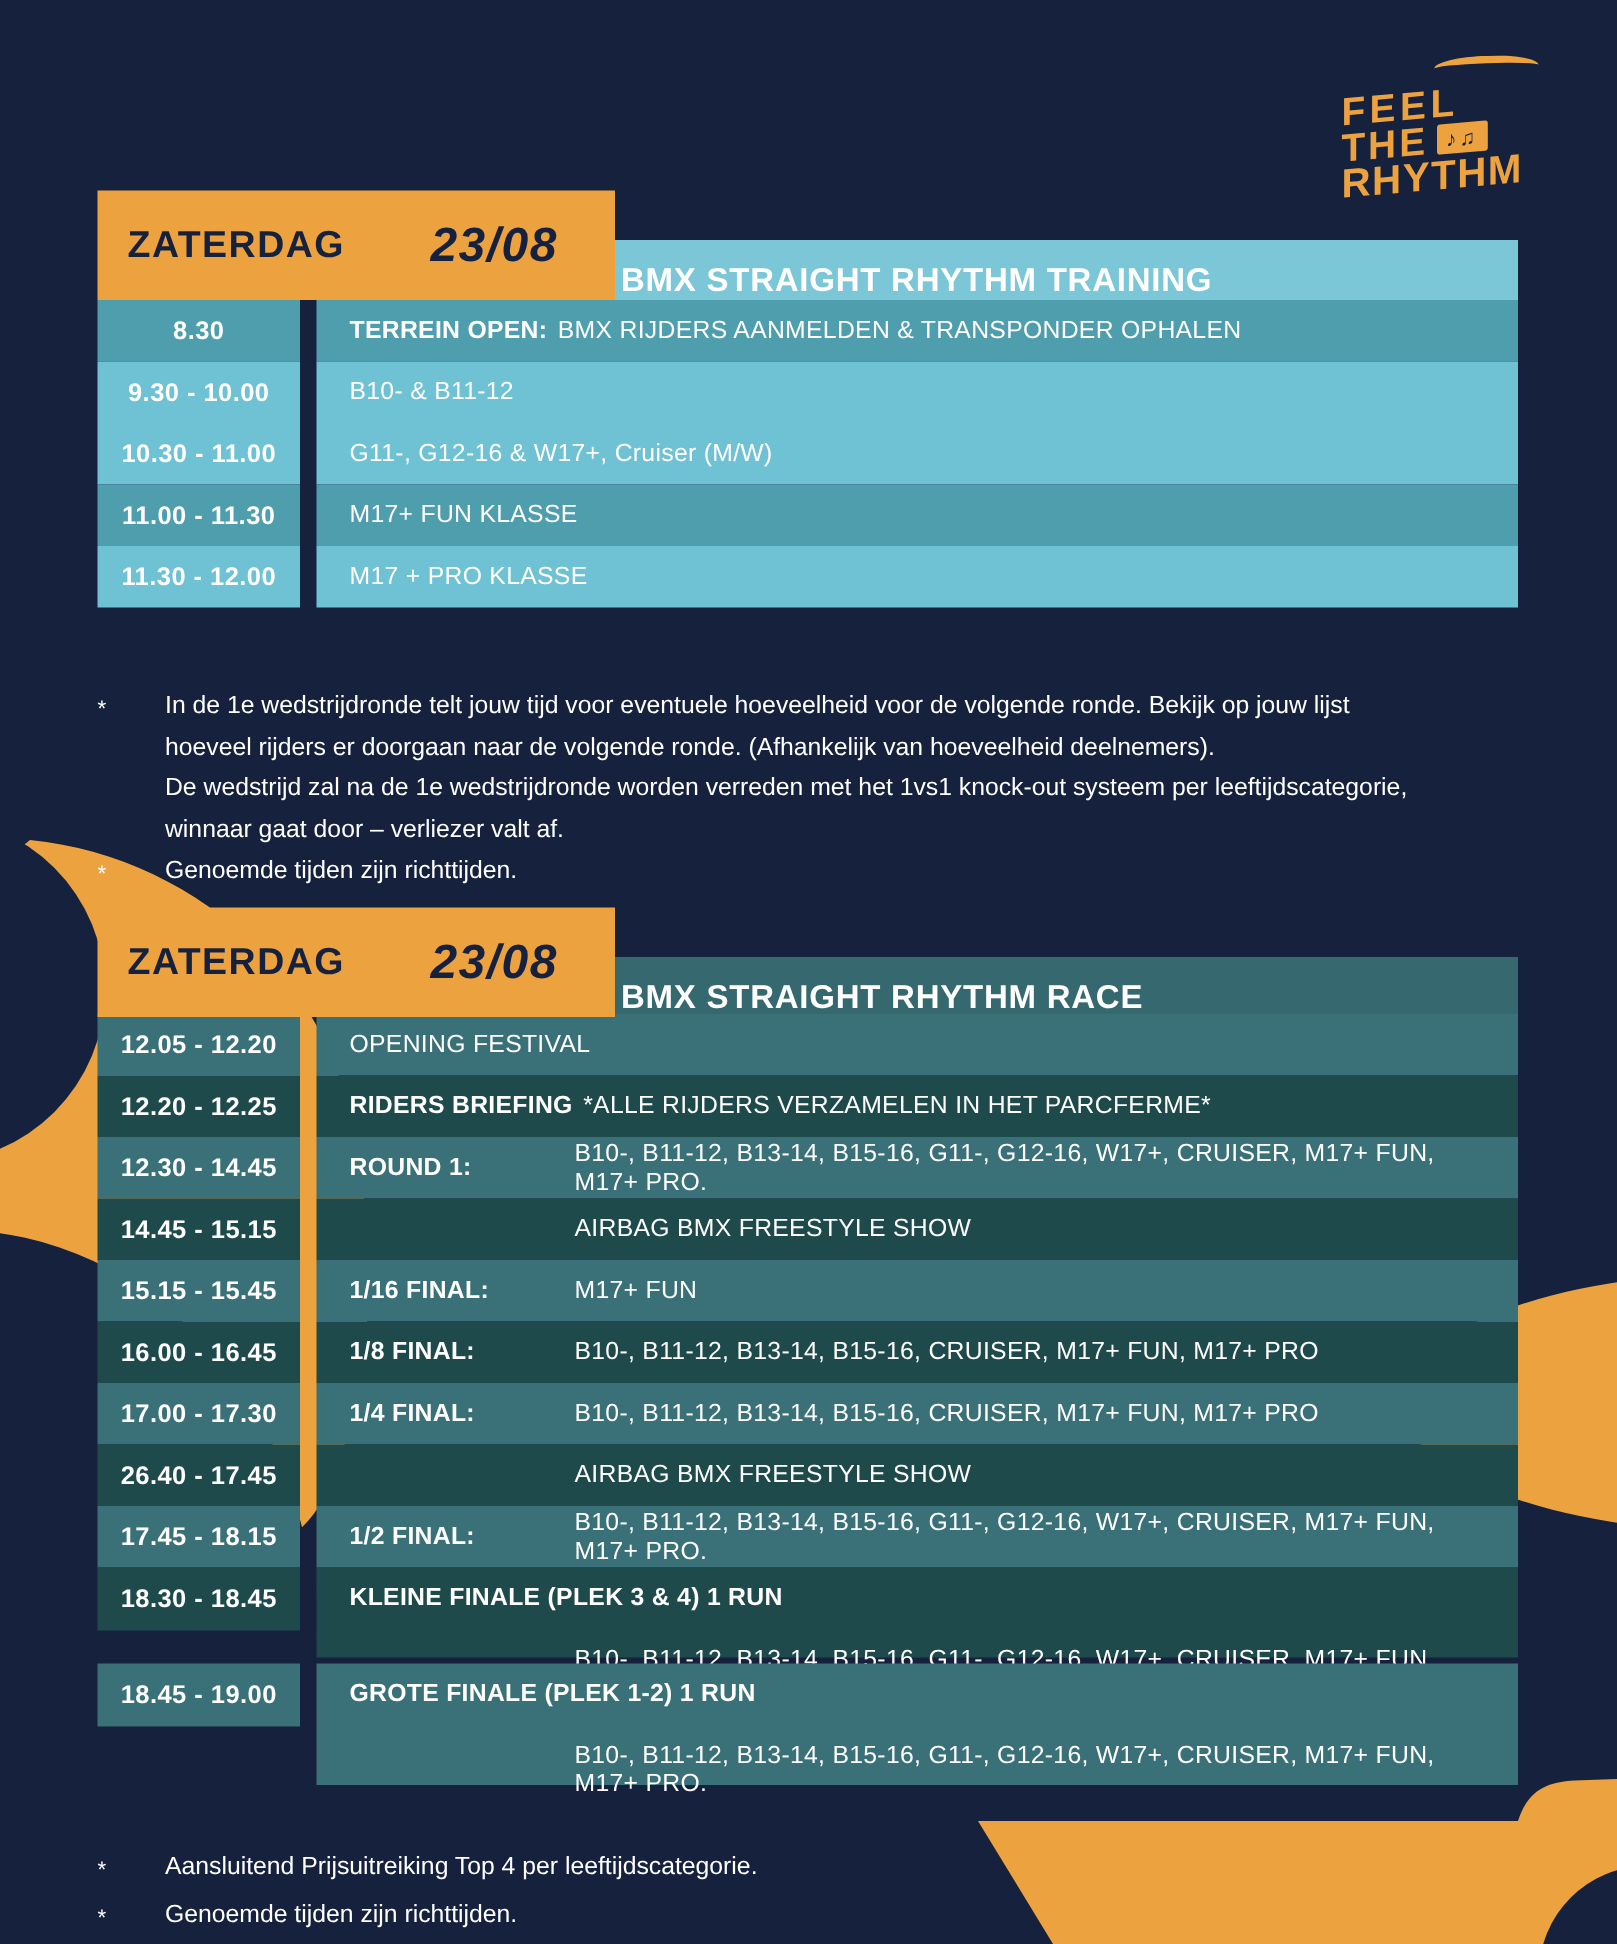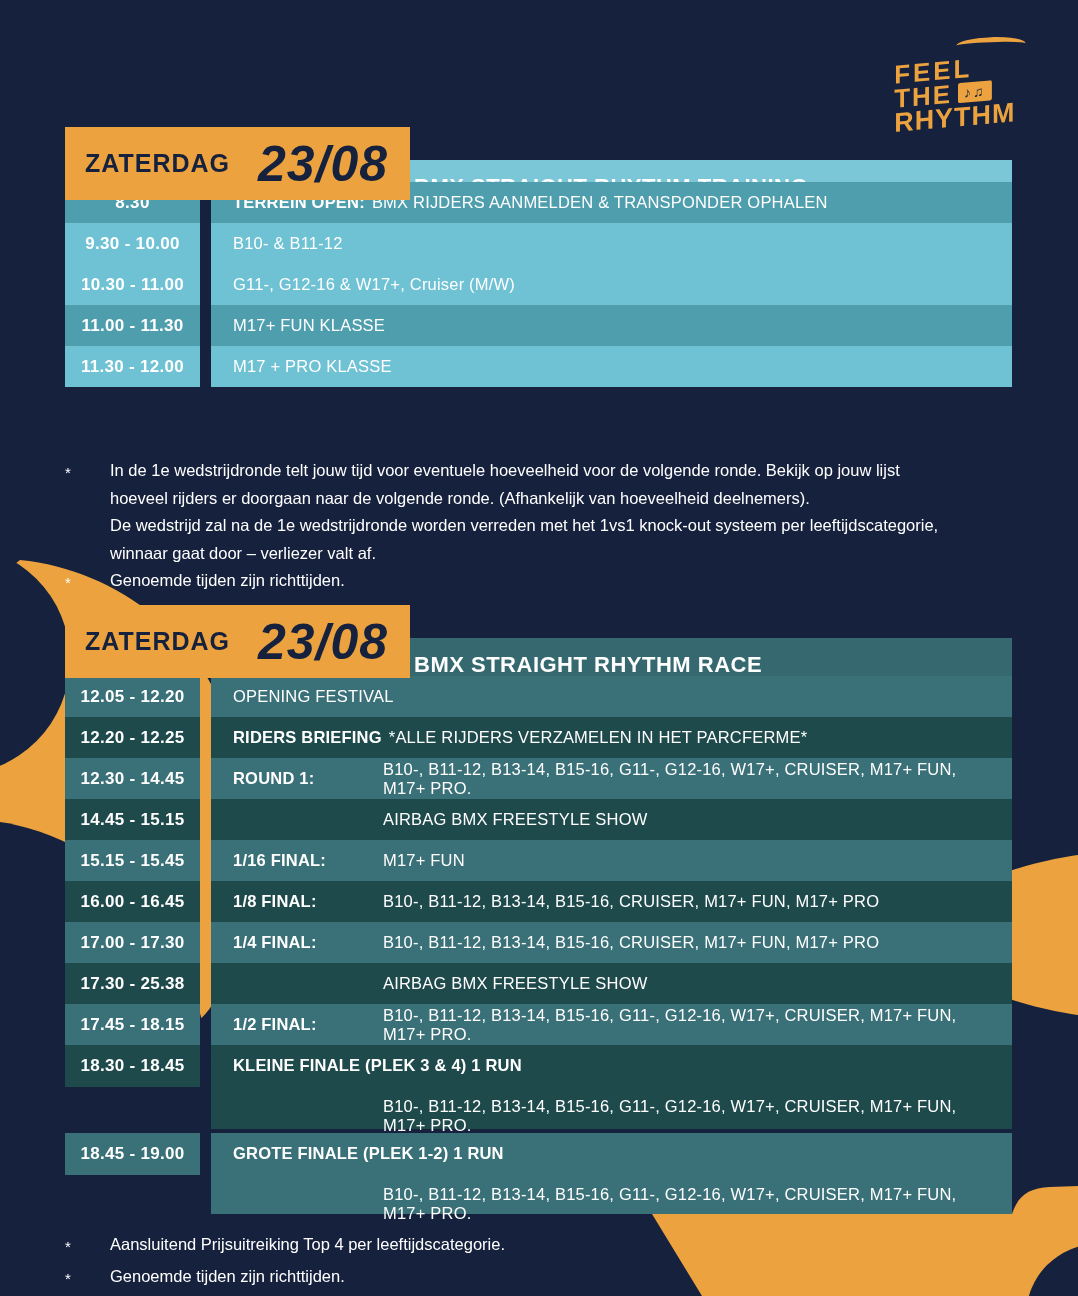--- a/index.html
+++ b/index.html
@@ -19,46 +19,46 @@
   .logo .l3{font-size:27px;letter-spacing:1px;}
   .logo .chip{display:inline-block;background:#ECA33F;color:#16213D;font-size:14px;
               line-height:18px;padding:1px 6px;margin-left:6px;border-radius:2px;letter-spacing:2px;}
   .logo .swoosh{width:70px;height:10px;border-top:5px solid #ECA33F;border-radius:100%/100% 100% 0 0;
                 margin:0 0 2px 62px;transform:rotate(3deg);}
 
   
   .section{position:absolute;left:65px;width:947px;}
   .orange-block{position:absolute;left:0;top:0;width:345px;height:73px;background:#ECA33F;
                 display:flex;align-items:center;justify-content:space-between;
-                padding:0 22px 0 20px;box-sizing:border-box;z-index:3;}
+                padding:0 38px 0 20px;box-sizing:border-box;z-index:3;}
   .day{color:#16213D;font-weight:800;font-size:25px;letter-spacing:1px;}
-  .date{color:#16213D;font-weight:800;font-style:italic;font-size:50px;letter-spacing:1px;}
+  .date{color:#16213D;font-weight:800;font-style:italic;font-size:32px;letter-spacing:1px;}
   .bar{position:absolute;left:345px;top:33px;width:602px;height:54px;display:flex;align-items:center;
        padding-left:4px;box-sizing:border-box;color:#fff;font-weight:bold;font-size:22px;letter-spacing:.5px;}
   .t1 .bar{background:#7BC7D8;}
   .t2 .bar{background:#35696F;}
 
   .rows{position:absolute;left:0;right:0;}
-  .t1 .rows{top:55px;}
+  .t1 .rows{top:73px;}
   .t2 .rows{top:71px;}
   .row{display:flex;height:41px;}
   .time{width:135px;margin-right:11px;display:flex;align-items:center;justify-content:center;
         color:#fff;font-weight:bold;font-size:17px;letter-spacing:.3px;box-sizing:border-box;}
   .cell{flex:1;display:flex;align-items:center;padding:0 22px;color:#fff;font-size:16.5px;
         letter-spacing:.2px;box-sizing:border-box;}
   .t1 .row.d .time,.t1 .row.d .cell{background:#4F9EAE;}
   .t1 .row.l .time,.t1 .row.l .cell{background:#6FC1D4;}
   .t2 .row.d .time,.t2 .row.d .cell{background:#1F4A4C;}
   .t2 .row.l .time,.t2 .row.l .cell{background:#3A7077;}
   .lbl{font-weight:bold;width:150px;flex-shrink:0;}
   .lbl-inline{font-weight:bold;margin-right:7px;}
   .row.tall{height:auto;align-items:flex-start;}
   .row.tall .time{height:42px;}
   .cell.tall{display:block;padding:11px 22px 0;}
-  .cell.h84{height:84px;}
+  .cell.h84{height:60px;}
   .cell.h81{height:81px;}
   .cell .line1{font-weight:bold;}
   .cell .line2{margin-left:150px;margin-top:22px;}
   .spacer4{height:4px;}
 
   
   .notes{position:absolute;left:65px;width:960px;color:#fff;font-size:16.5px;line-height:27.5px;}
   .note{display:flex;align-items:flex-start;}
   .note .mark{width:45px;flex-shrink:0;font-size:15px;padding-top:2px;}
 </style>
@@ -205,21 +205,21 @@
         </div>
       </div>
       <div class="row l">
         <div class="time">17.00 - 17.30</div>
         <div class="cell">
           <span class="lbl">1/4 FINAL:</span>
           <span>B10-, B11-12, B13-14, B15-16, CRUISER, M17+ FUN, M17+ PRO</span>
         </div>
       </div>
       <div class="row d">
-        <div class="time">17.30 - 25.38</div>
+        <div class="time">26.40 - 17.45</div>
         <div class="cell">
           <span class="lbl"></span>
           <span>AIRBAG BMX FREESTYLE SHOW</span>
         </div>
       </div>
       <div class="row l">
         <div class="time">17.45 - 18.15</div>
         <div class="cell">
           <span class="lbl">1/2 FINAL:</span>
           <span>B10-, B11-12, B13-14, B15-16, G11-, G12-16, W17+, CRUISER, M17+ FUN, M17+ PRO.</span>

